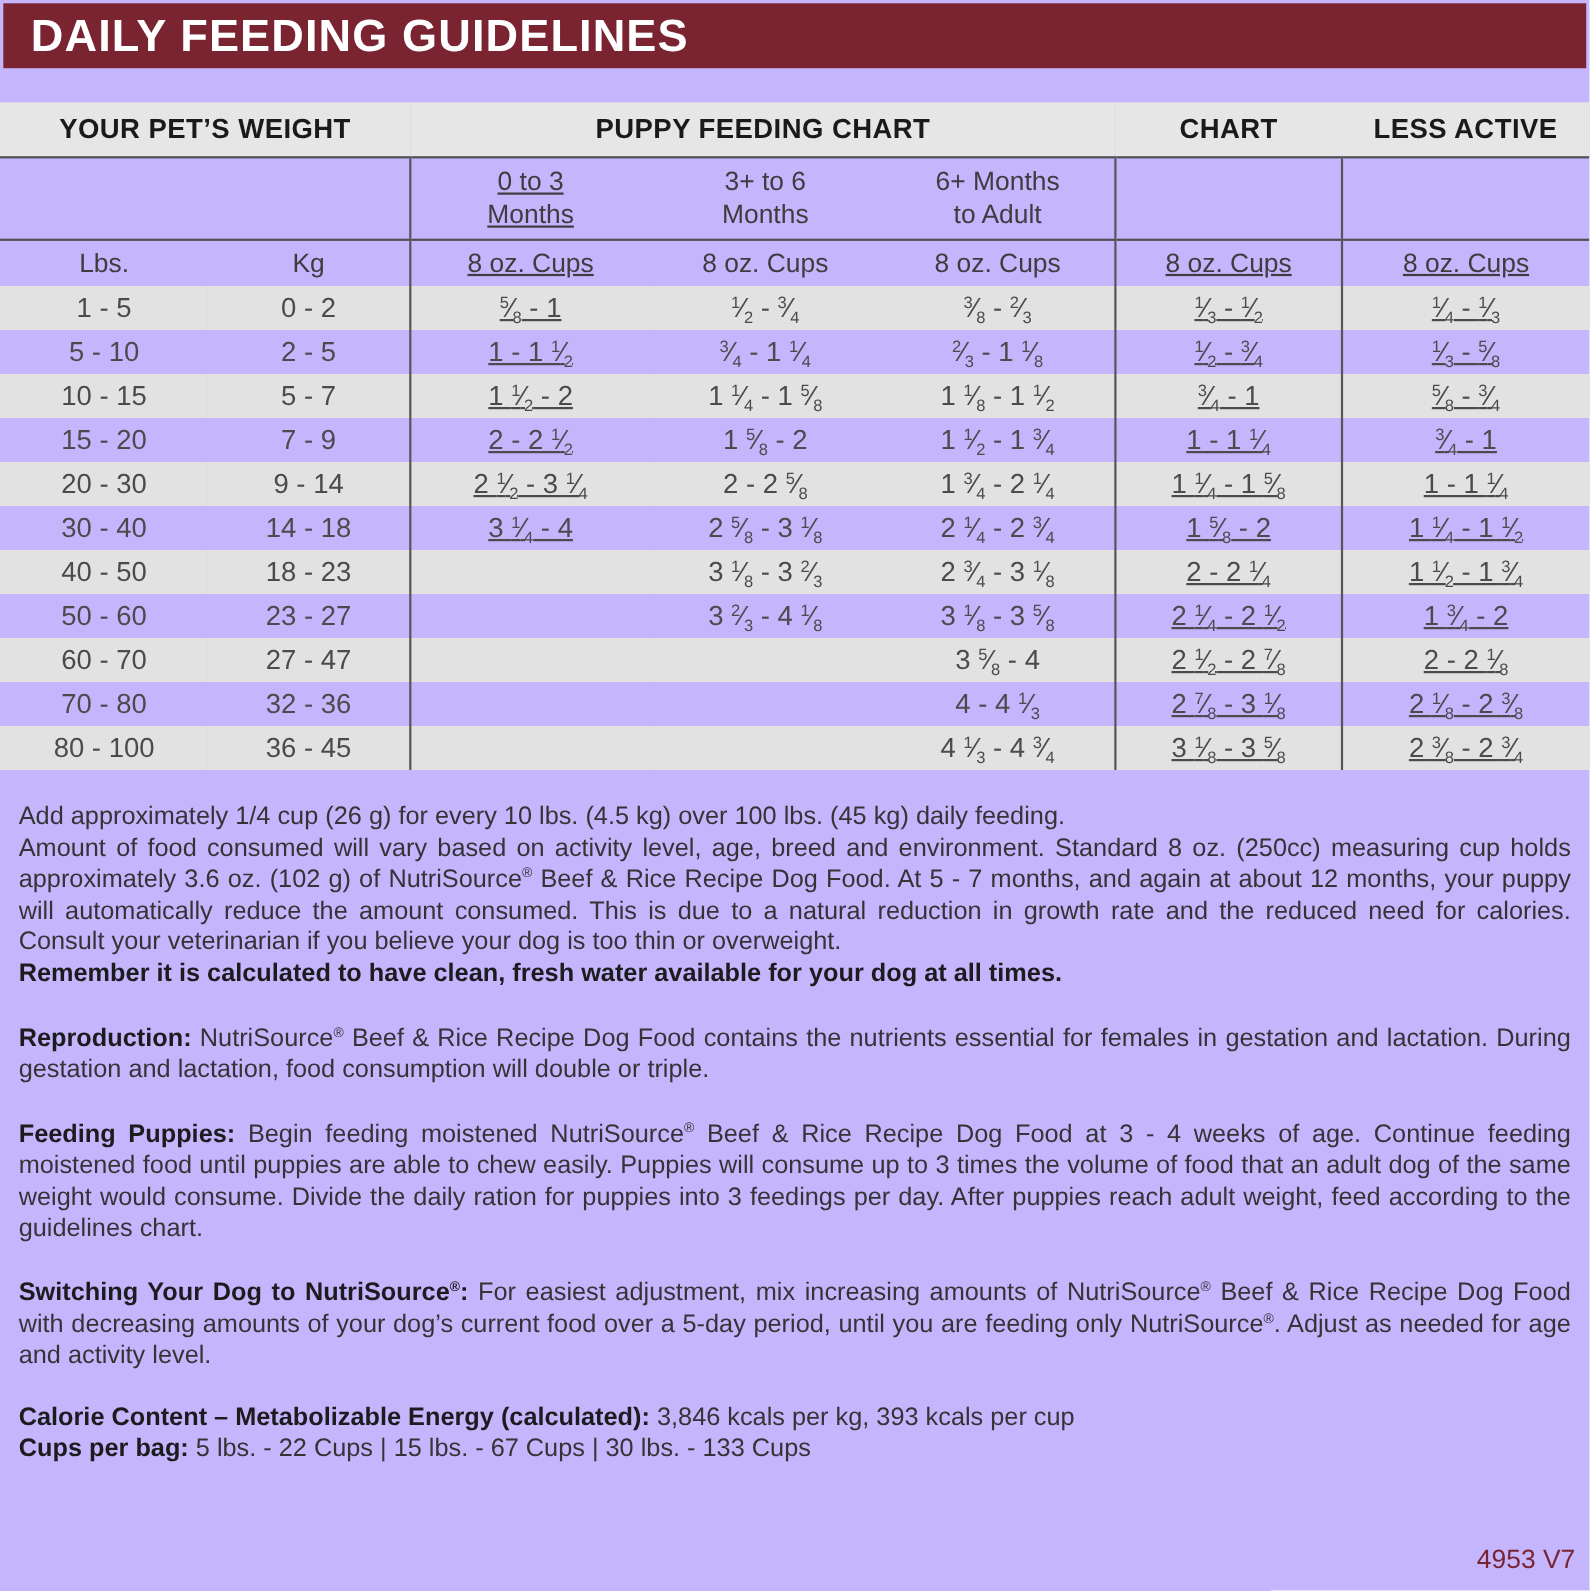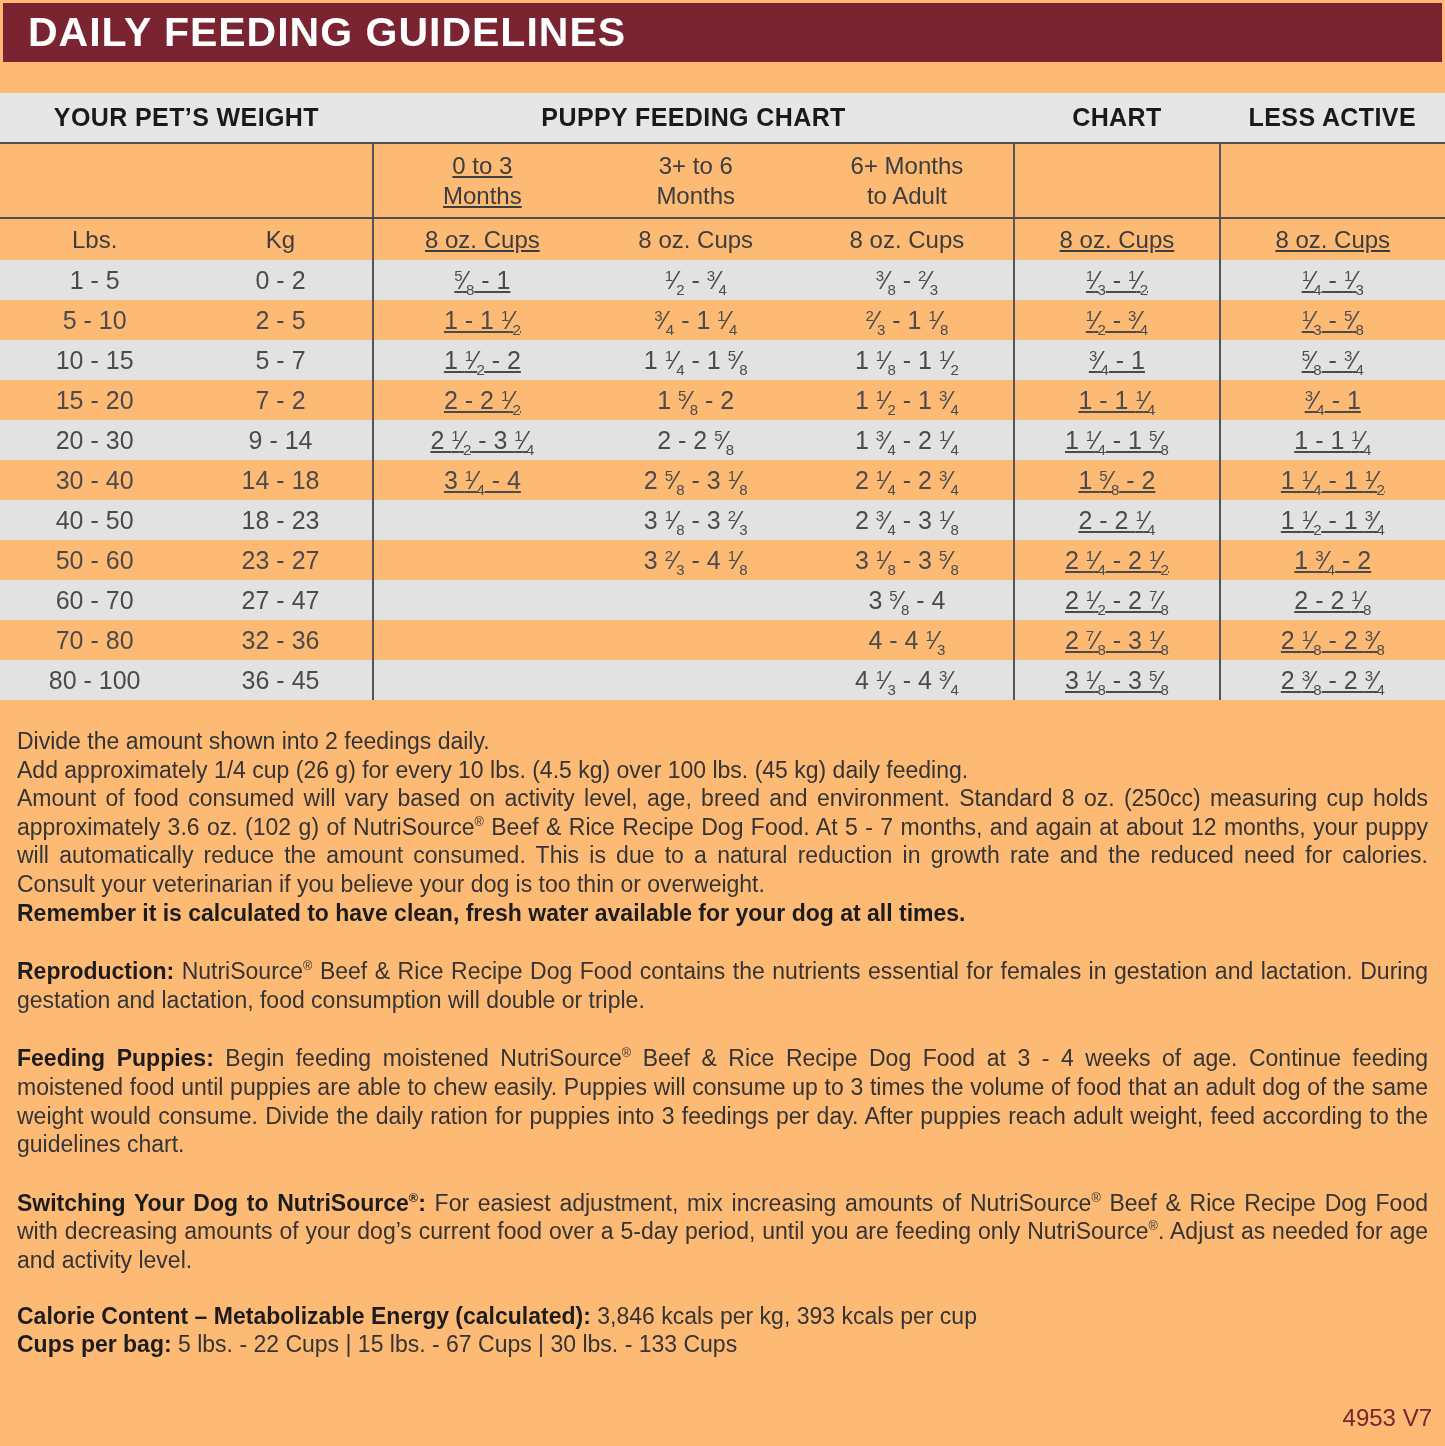--- a/index.html
+++ b/index.html
@@ -1,17 +1,17 @@
 <!DOCTYPE html>
 <html><head>
 <meta charset="utf-8">
 <style>
   html,body{margin:0;padding:0;background:#fff;}
   .page{
-    position:relative;width:1445px;height:1446px;background:#fdba74;
+    position:relative;width:1445px;height:1446px;background:#c4b5fd;
     font-family:"Liberation Sans",sans-serif;overflow:hidden;
   }
   
   .banner{margin:3px 3px 0 3px;height:59px;display:flex;align-items:center;background:#7a2431;}
   .banner h1{margin:0;padding-left:25px;font-size:41px;font-weight:700;color:#ffffff;letter-spacing:1px;}
   
   table.feed{width:100%;border-collapse:collapse;table-layout:fixed;margin-top:31px;}
   table.feed th,table.feed td{padding:0;vertical-align:middle;}
   tr.ghead th{
     background:#e6e6e6;height:49px;font-size:25px;font-weight:700;color:#1a1a1c;
@@ -109,21 +109,21 @@
           <td>10 - 15</td>
           <td>5 - 7</td>
           <td class="vline">1 <span class="frac"><span class="fnum">1</span>⁄<span class="fden">2</span></span> - 2</td>
           <td>1 <span class="frac"><span class="fnum">1</span>⁄<span class="fden">4</span></span> - 1 <span class="frac"><span class="fnum">5</span>⁄<span class="fden">8</span></span></td>
           <td>1 <span class="frac"><span class="fnum">1</span>⁄<span class="fden">8</span></span> - 1 <span class="frac"><span class="fnum">1</span>⁄<span class="fden">2</span></span></td>
           <td class="vline"><span class="frac"><span class="fnum">3</span>⁄<span class="fden">4</span></span> - 1</td>
           <td class="vline"><span class="frac"><span class="fnum">5</span>⁄<span class="fden">8</span></span> - <span class="frac"><span class="fnum">3</span>⁄<span class="fden">4</span></span></td>
         </tr>
         <tr class="drow">
           <td>15 - 20</td>
-          <td>7 - 2</td>
+          <td>7 - 9</td>
           <td class="vline">2 - 2 <span class="frac"><span class="fnum">1</span>⁄<span class="fden">2</span></span></td>
           <td>1 <span class="frac"><span class="fnum">5</span>⁄<span class="fden">8</span></span> - 2</td>
           <td>1 <span class="frac"><span class="fnum">1</span>⁄<span class="fden">2</span></span> - 1 <span class="frac"><span class="fnum">3</span>⁄<span class="fden">4</span></span></td>
           <td class="vline">1 - 1 <span class="frac"><span class="fnum">1</span>⁄<span class="fden">4</span></span></td>
           <td class="vline"><span class="frac"><span class="fnum">3</span>⁄<span class="fden">4</span></span> - 1</td>
         </tr>
         <tr class="drow stripe">
           <td>20 - 30</td>
           <td>9 - 14</td>
           <td class="vline">2 <span class="frac"><span class="fnum">1</span>⁄<span class="fden">2</span></span> - 3 <span class="frac"><span class="fnum">1</span>⁄<span class="fden">4</span></span></td>
@@ -183,21 +183,20 @@
           <td class="vline"></td>
           <td></td>
           <td>4 <span class="frac"><span class="fnum">1</span>⁄<span class="fden">3</span></span> - 4 <span class="frac"><span class="fnum">3</span>⁄<span class="fden">4</span></span></td>
           <td class="vline">3 <span class="frac"><span class="fnum">1</span>⁄<span class="fden">8</span></span> - 3 <span class="frac"><span class="fnum">5</span>⁄<span class="fden">8</span></span></td>
           <td class="vline">2 <span class="frac"><span class="fnum">3</span>⁄<span class="fden">8</span></span> - 2 <span class="frac"><span class="fnum">3</span>⁄<span class="fden">4</span></span></td>
         </tr>
       </tbody>
     </table>
 
   <div class="notes">
-      <p class="plain">Divide the amount shown into 2 feedings daily.</p>
       <p class="plain">Add approximately 1/4 cup (26 g) for every 10 lbs. (4.5 kg) over 100 lbs. (45 kg) daily feeding.</p>
       <p class="justify">Amount of food consumed will vary based on activity level, age, breed and environment. Standard 8 oz. (250cc) measuring cup holds approximately 3.6 oz. (102 g)  of NutriSource<sup class="reg">®</sup> Beef &amp; Rice Recipe Dog Food. At 5 - 7 months, and again at about 12 months, your puppy will automatically reduce the amount consumed. This is due to a natural reduction in growth rate and the reduced need for calories. Consult your veterinarian if you believe your dog is too thin or overweight.</p>
       <p class="boldline">Remember it is calculated to have clean, fresh water available for your dog at all times.</p>
       <p class="section"><strong>Reproduction:</strong> NutriSource<sup class="reg">®</sup> Beef &amp; Rice Recipe Dog Food contains the nutrients essential for females in gestation and lactation. During gestation and lactation, food consumption will double or triple.</p>
       <p class="section"><strong>Feeding Puppies:</strong> Begin feeding moistened NutriSource<sup class="reg">®</sup> Beef &amp; Rice Recipe Dog Food at 3 - 4 weeks of age. Continue feeding moistened food until puppies are able to chew easily. Puppies will consume up to 3 times the volume of food that an adult dog of the same weight would consume. Divide the daily ration for puppies into 3 feedings per day. After puppies reach adult weight, feed according to the guidelines chart.</p>
       <p class="section"><strong>Switching Your Dog to NutriSource<sup class="reg">®</sup>:</strong> For easiest adjustment, mix increasing amounts of NutriSource<sup class="reg">®</sup> Beef &amp; Rice Recipe Dog Food with decreasing amounts of your dog’s current food over a 5-day period, until you are feeding only NutriSource<sup class="reg">®</sup>. Adjust as needed for age and activity level.</p>
       <p class="calorie"><strong>Calorie Content – Metabolizable Energy (calculated):</strong> 3,846 kcals per kg, 393 kcals per cup</p>
       <p><strong>Cups per bag:</strong>  5 lbs. - 22 Cups  |  15 lbs. - 67 Cups  |  30 lbs. -  133 Cups</p>
     </div>
 

